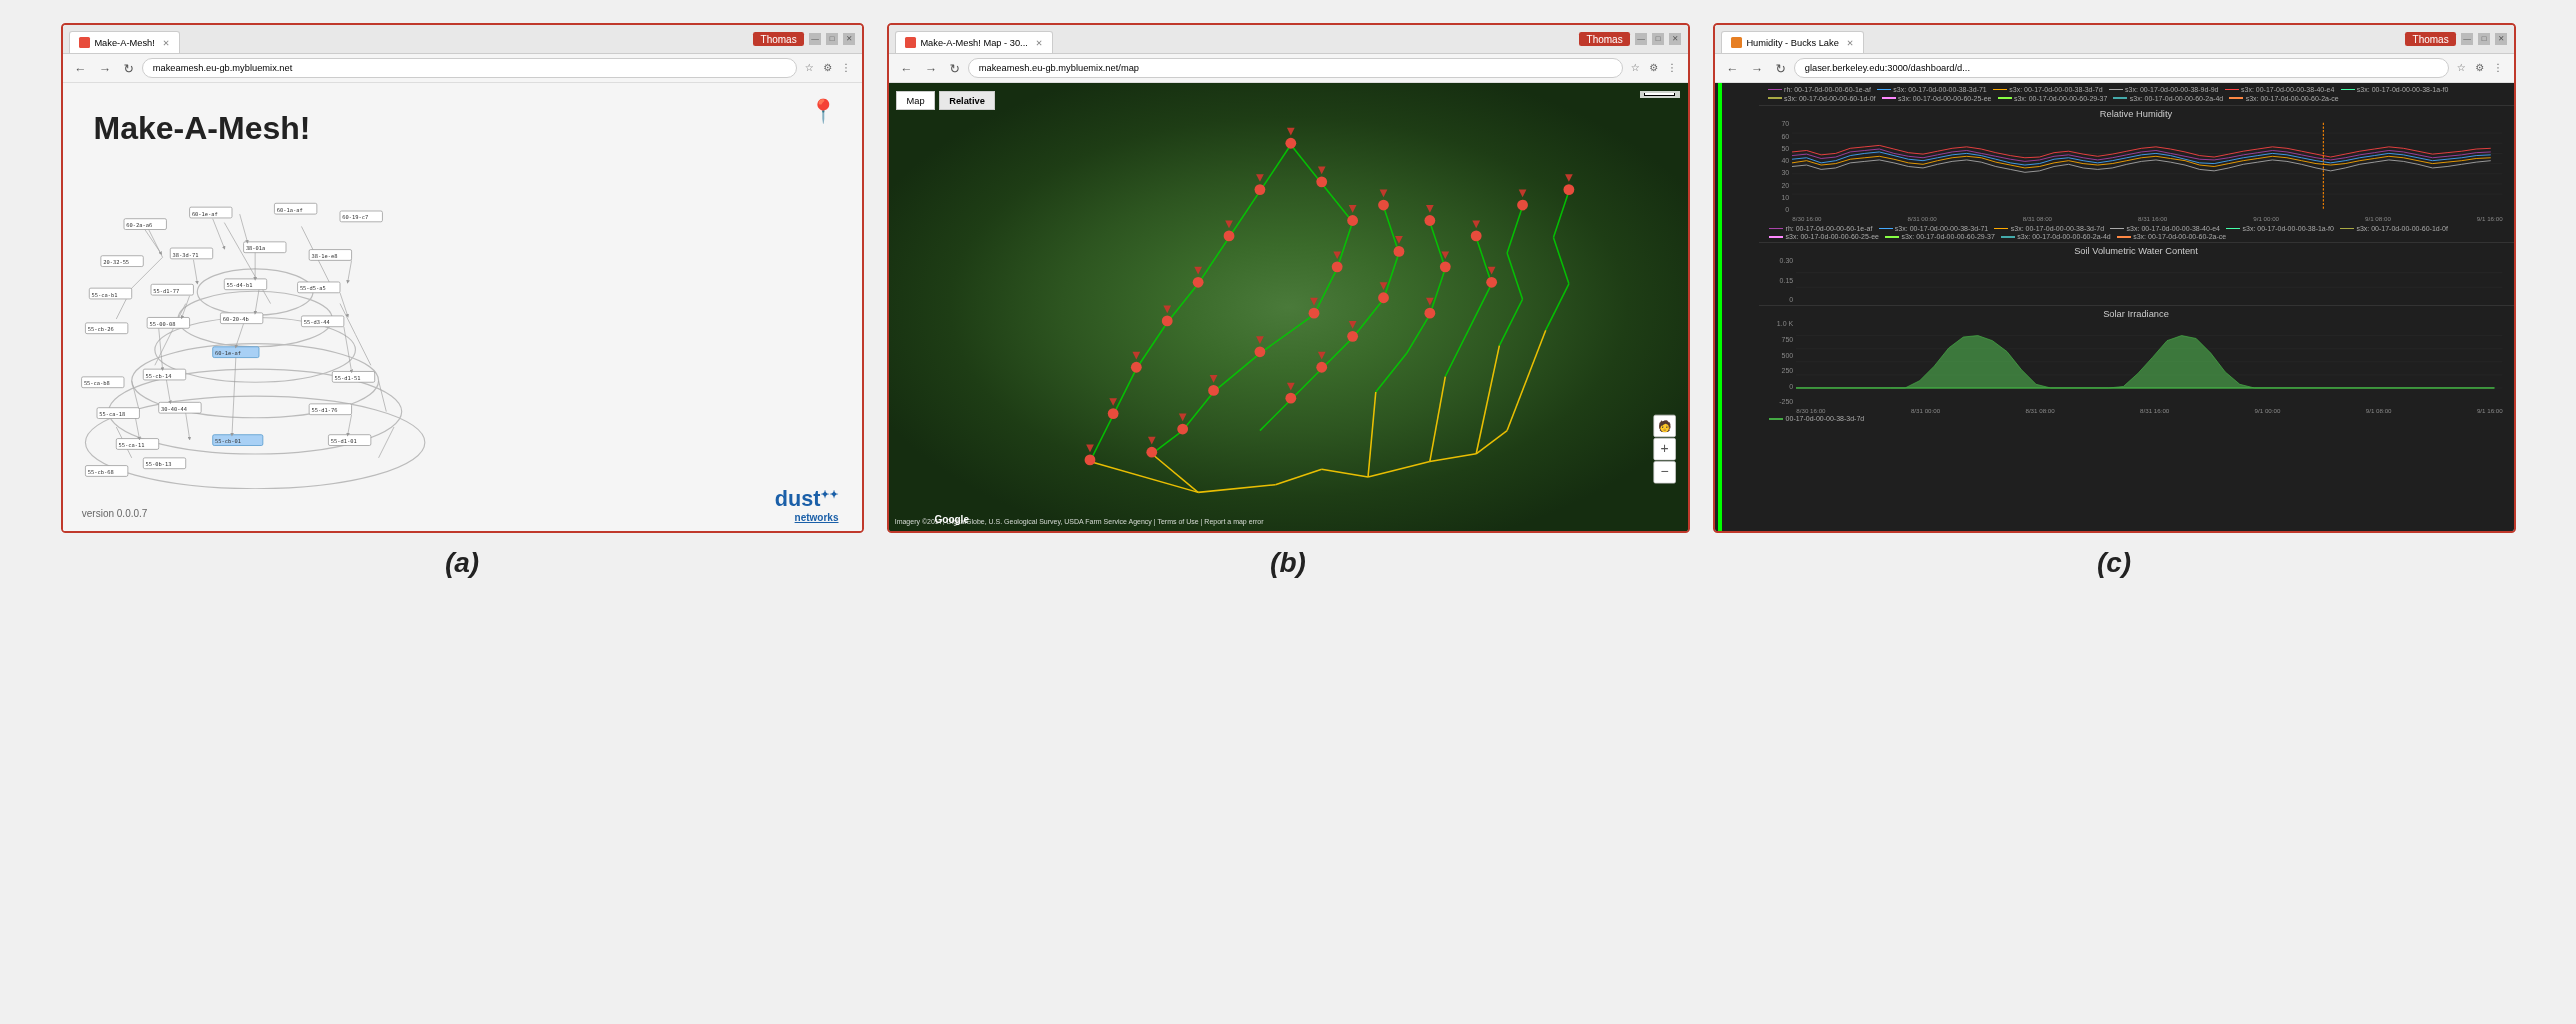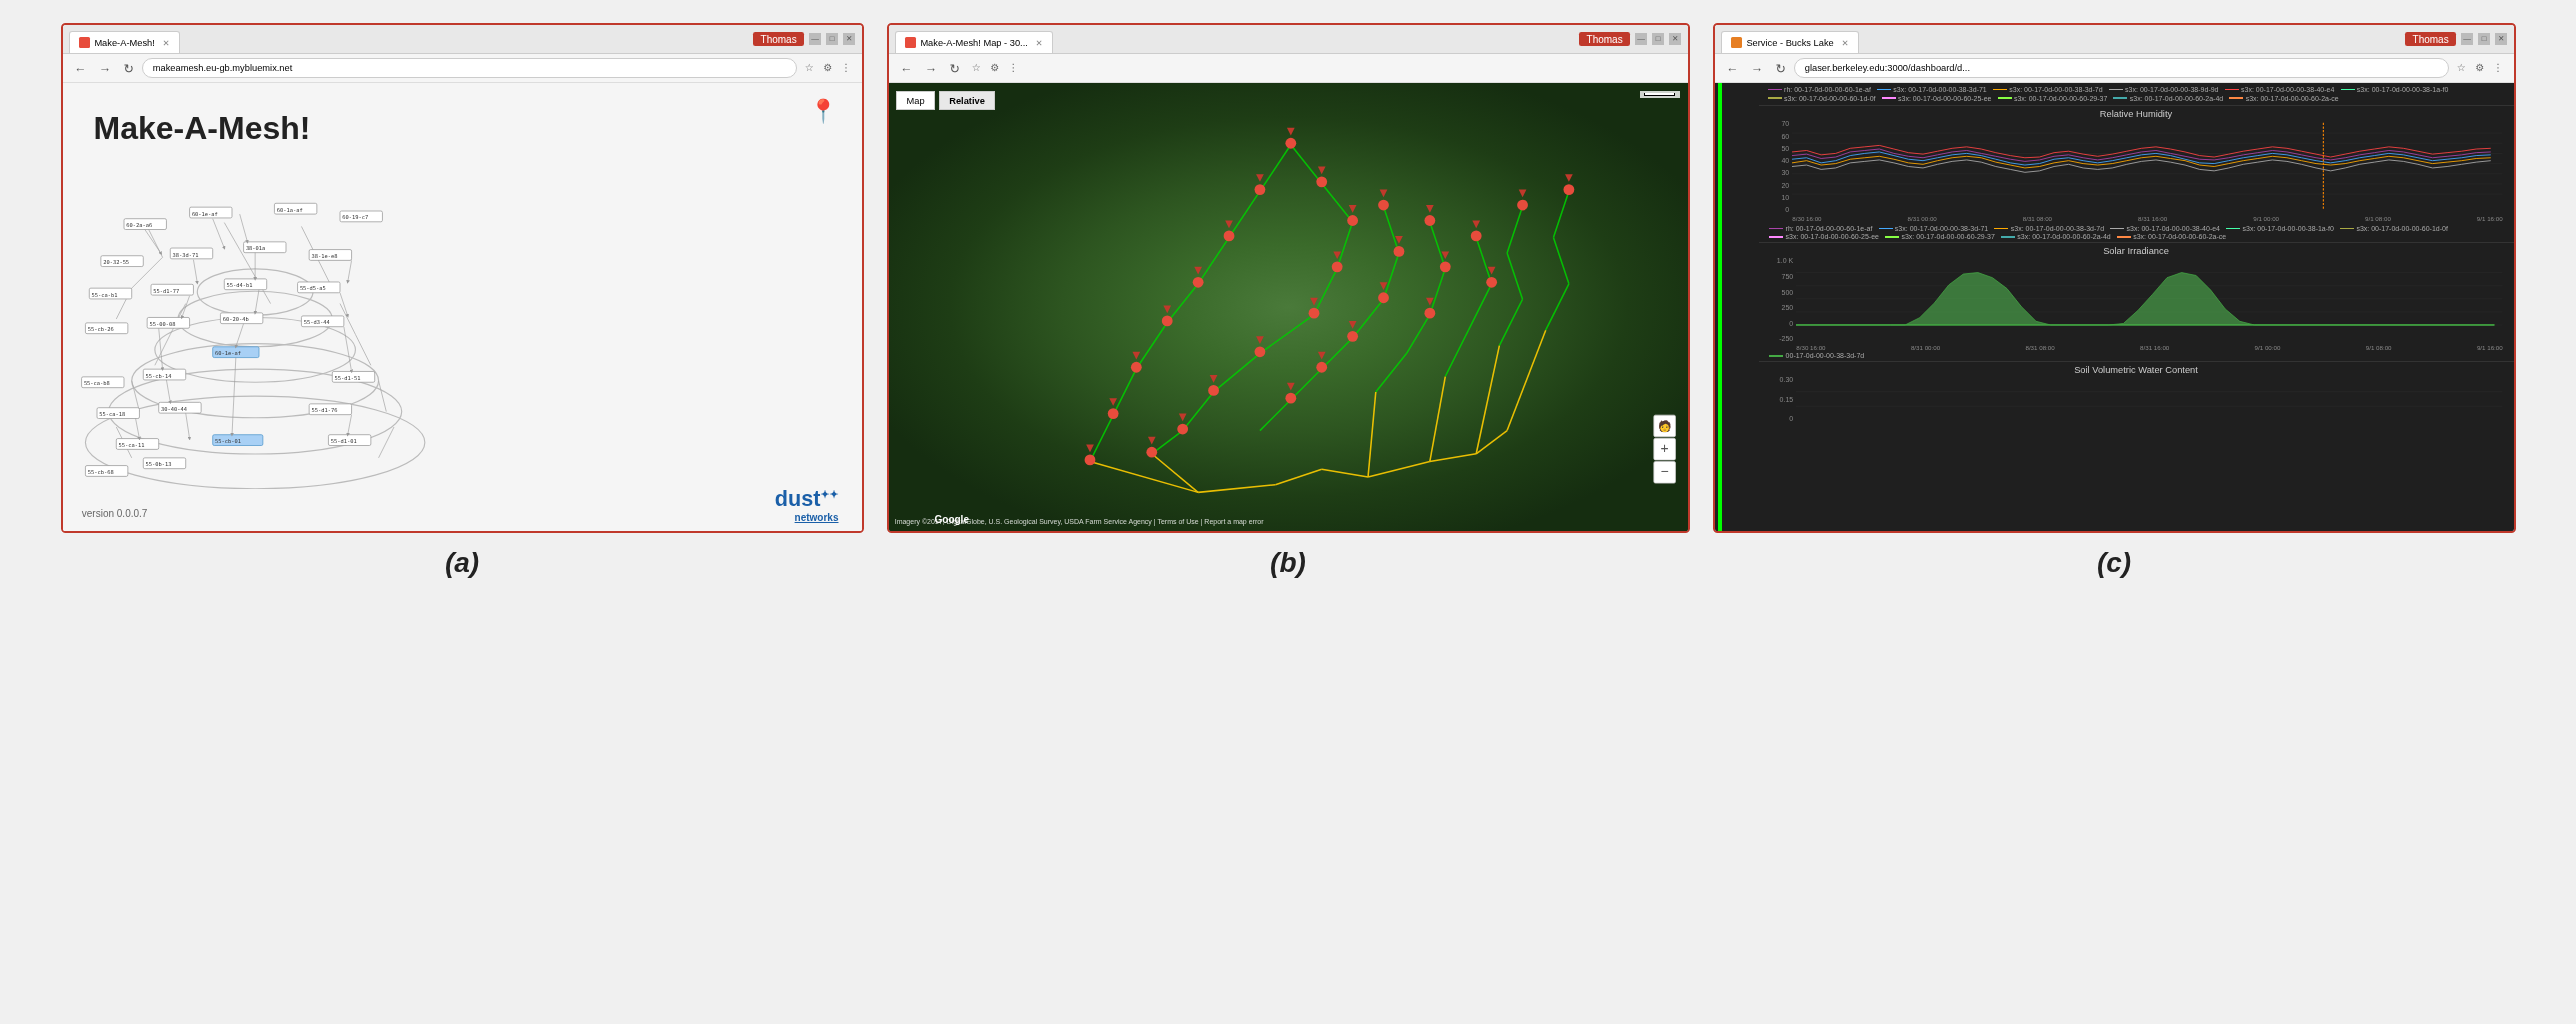--- a/index.html
+++ b/index.html
@@ -461,20 +461,21 @@
       <div class="window-controls">
         <button class="win-btn">—</button>
         <button class="win-btn">□</button>
         <button class="win-btn">✕</button>
       </div>
     </div>
     <div class="browser-toolbar">
       <button class="nav-btn">←</button>
       <button class="nav-btn">→</button>
       <button class="nav-btn">↻</button>
+      <input class="address-bar" type="text" value="makeamesh.eu-gb.mybluemix.net/map" style="">
       <div class="toolbar-icons">
         <span class="toolbar-icon">☆</span>
         <span class="toolbar-icon">⚙</span>
         <span class="toolbar-icon">⋮</span>
       </div>
     </div>
 
     <div class="panel-b-content">
       <div class="satellite-bg"></div>
 
@@ -615,21 +616,21 @@
       <div class="map-overlay-text">Imagery ©2017, DigitalGlobe, U.S. Geological Survey, USDA Farm Service Agency | Terms of Use | Report a map error</div>
       <div class="google-logo">Google</div>
     </div>
   </div>
 
   <div class="browser-window">
     <div class="browser-titlebar">
       <div class="tab-area">
         <div class="browser-tab">
           <span class="tab-favicon" style="background:#e67e22;"></span>
-          <span>Service - Bucks Lake</span>
+          <span>Humidity - Bucks Lake</span>
           <span class="tab-close">✕</span>
         </div>
       </div>
       <span class="user-badge">Thomas</span>
       <div class="window-controls">
         <button class="win-btn">—</button>
         <button class="win-btn">□</button>
         <button class="win-btn">✕</button>
       </div>
     </div>
@@ -783,20 +784,39 @@
           <span style="display:inline-block;width:14px;height:1.5px;background:#44aaaa;"></span>
           <span>s3x: 00-17-0d-00-00-60-2a-4d</span>
         </div>
         <div style="display:flex;align-items:center;gap:2.3px;font-size:7px;color:#aaa;">
           <span style="display:inline-block;width:14px;height:1.5px;background:#ff8844;"></span>
           <span>s3x: 00-17-0d-00-00-60-2a-ce</span>
         </div>
       </div>
 
       <div style="background:#1f1f1f;padding:3.1px 10.8px 1.5px 10.8px;border-top:0.8px solid #333;">
+        <div style="font-size:9.3px;color:#ccc;text-align:center;margin-bottom:1.5px;">Soil Volumetric Water Content</div>
+        <div style="display:flex;height:46px;">
+          <div style="width:27px;display:flex;flex-direction:column;justify-content:space-between;align-items:flex-end;padding-right:3.1px;font-size:7px;color:#888;">
+            <span>0.30</span>
+              <span>0.15</span>
+              <span>0</span>
+          </div>
+          <div style="flex:1;position:relative;">
+            <svg width="100%" height="100%" viewBox="0 0 971 60">
+              <g stroke="#333" stroke-width="0.5">
+                <line x1="0" y1="20" x2="100%" y2="20"></line>
+                <line x1="0" y1="40" x2="100%" y2="40"></line>
+              </g>
+            </svg>
+          </div>
+        </div>
+      </div>
+
+      <div style="background:#1f1f1f;padding:3.1px 10.8px 1.5px 10.8px;border-top:0.8px solid #333;">
         <div style="font-size:9.3px;color:#ccc;text-align:center;margin-bottom:1.5px;">Solar Irradiance</div>
         <div style="display:flex;height:85px;">
           <div style="width:27px;display:flex;flex-direction:column;justify-content:space-between;align-items:flex-end;padding-right:3.1px;font-size:7px;color:#888;">
             <span>1.0 K</span>
               <span>750</span>
               <span>500</span>
               <span>250</span>
               <span>0</span>
               <span>-250</span>
           </div>
@@ -827,39 +847,20 @@
             <span>9/1 08:00</span>
             <span>9/1 16:00</span>
         </div>
 
         <div style="display:flex;align-items:center;gap:2.3px;font-size:7px;color:#aaa;padding-top:1.5px;">
           <span style="display:inline-block;width:14px;height:1.5px;background:#44aa44;"></span>
           <span>00-17-0d-00-00-38-3d-7d</span>
         </div>
       </div>
 
-      <div style="background:#1f1f1f;padding:3.1px 10.8px 1.5px 10.8px;border-top:0.8px solid #333;">
-        <div style="font-size:9.3px;color:#ccc;text-align:center;margin-bottom:1.5px;">Soil Volumetric Water Content</div>
-        <div style="display:flex;height:46px;">
-          <div style="width:27px;display:flex;flex-direction:column;justify-content:space-between;align-items:flex-end;padding-right:3.1px;font-size:7px;color:#888;">
-            <span>0.30</span>
-              <span>0.15</span>
-              <span>0</span>
-          </div>
-          <div style="flex:1;position:relative;">
-            <svg width="100%" height="100%" viewBox="0 0 971 60">
-              <g stroke="#333" stroke-width="0.5">
-                <line x1="0" y1="20" x2="100%" y2="20"></line>
-                <line x1="0" y1="40" x2="100%" y2="40"></line>
-              </g>
-            </svg>
-          </div>
-        </div>
-      </div>
-
     </div>
   </div>
 
 </div>
 
 <div class="caption-row">
   <div class="caption" style="width:803px;">(a)</div>
   <div class="caption" style="width:803px;">(b)</div>
   <div class="caption" style="width:803px;">(c)</div>
 </div>

